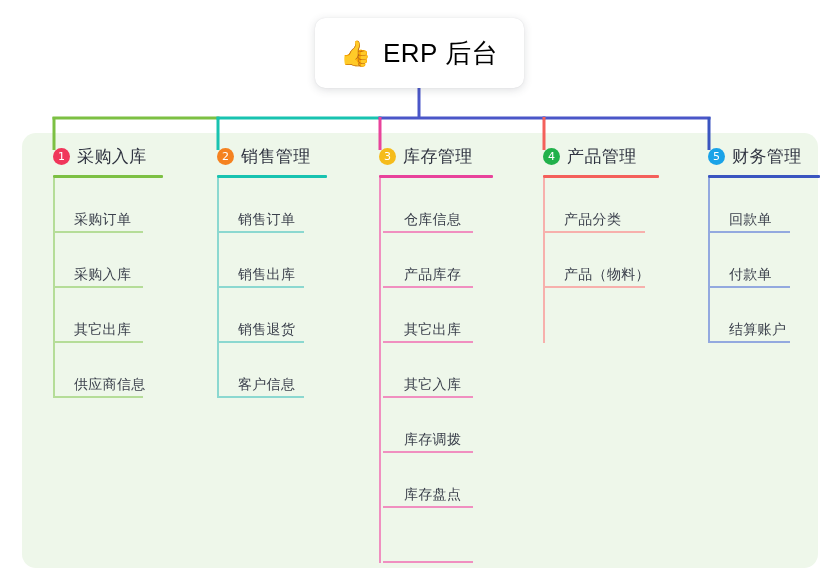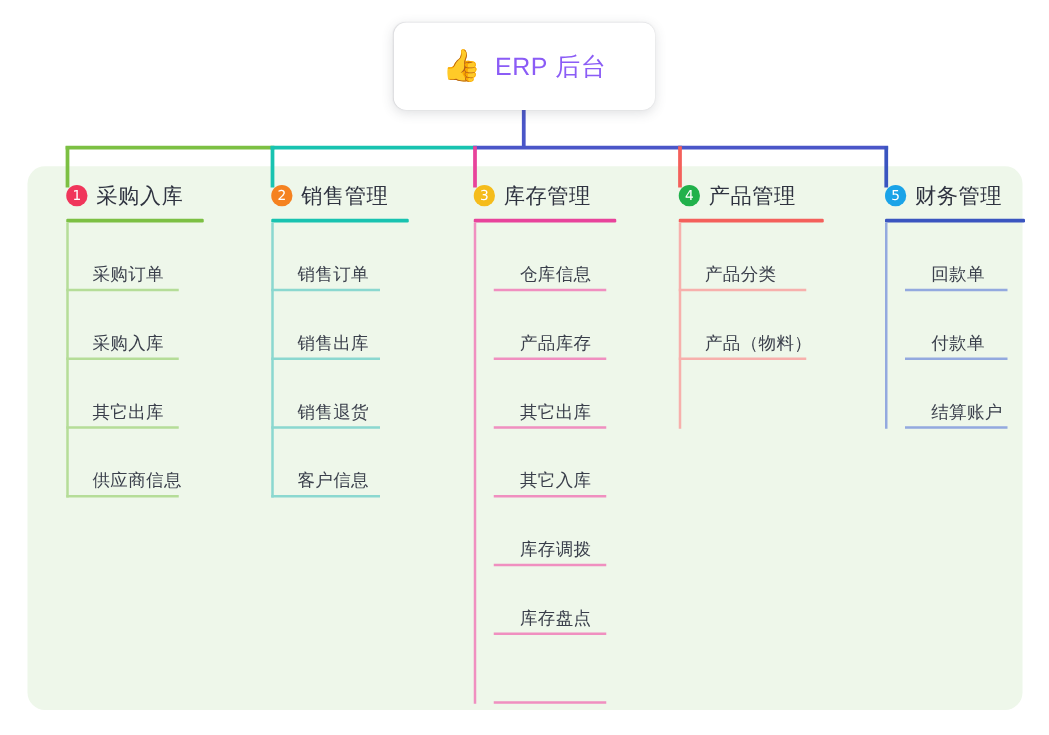--- a/index.html
+++ b/index.html
@@ -50,22 +50,22 @@
     justify-content: center;
     gap: 11px;
     box-sizing: border-box;
   }
   #root-card .thumb {
     font-size: 25px;
     line-height: 1;
     display: block;
   }
   #root-card .root-title {
-    font-size: 20px;
-    color: #8b5cf6;
+    font-size: 26px;
+    color: #000000;
     letter-spacing: 0.5px;
     white-space: nowrap;
   }
 
   
   #wires {
     position: absolute;
     left: 0; top: 0;
     width: 839px; height: 588px;
     pointer-events: none;
@@ -219,21 +219,21 @@
             <div class="item-rule" style="width: 87px; background: rgb(139, 216, 208);"></div>
           </div>
         </div>
       </div>
       <div class="column" style="left: 364px; width: 150px;">
         <div class="col-head">
           <span class="badge" style="background: rgb(245, 188, 27);">3</span>
           <span class="col-title">库存管理</span>
         </div>
         <div class="head-rule" style="width: 114px; background: rgb(232, 67, 155); margin-left: 15px;"></div>
-        <div class="items" style="padding-left: 16px; margin-left: 15px;">
+        <div class="items" style="padding-left: 4px; margin-left: 15px;">
           <div class="spine" style="background: rgb(240, 143, 192); height: 385px; left: 0px;"></div>
           <div class="item">
             <span class="item-label">仓库信息</span>
             <div class="item-rule" style="width: 90px; background: rgb(240, 143, 192);"></div>
           </div>
           <div class="item">
             <span class="item-label">产品库存</span>
             <div class="item-rule" style="width: 90px; background: rgb(240, 143, 192);"></div>
           </div>
           <div class="item">
@@ -274,21 +274,21 @@
             <div class="item-rule" style="width: 102px; background: rgb(247, 176, 172);"></div>
           </div>
         </div>
       </div>
       <div class="column" style="left: 693px; width: 130px;">
         <div class="col-head">
           <span class="badge" style="background: rgb(26, 163, 232);">5</span>
           <span class="col-title">财务管理</span>
         </div>
         <div class="head-rule" style="width: 112px; background: rgb(58, 85, 192); margin-left: 15px;"></div>
-        <div class="items" style="padding-left: 16px; margin-left: 15px;">
+        <div class="items" style="padding-left: 0px; margin-left: 15px;">
           <div class="spine" style="background: rgb(147, 169, 223); height: 165px; left: 0px;"></div>
           <div class="item">
             <span class="item-label">回款单</span>
             <div class="item-rule" style="width: 82px; background: rgb(147, 169, 223);"></div>
           </div>
           <div class="item">
             <span class="item-label">付款单</span>
             <div class="item-rule" style="width: 82px; background: rgb(147, 169, 223);"></div>
           </div>
           <div class="item">

